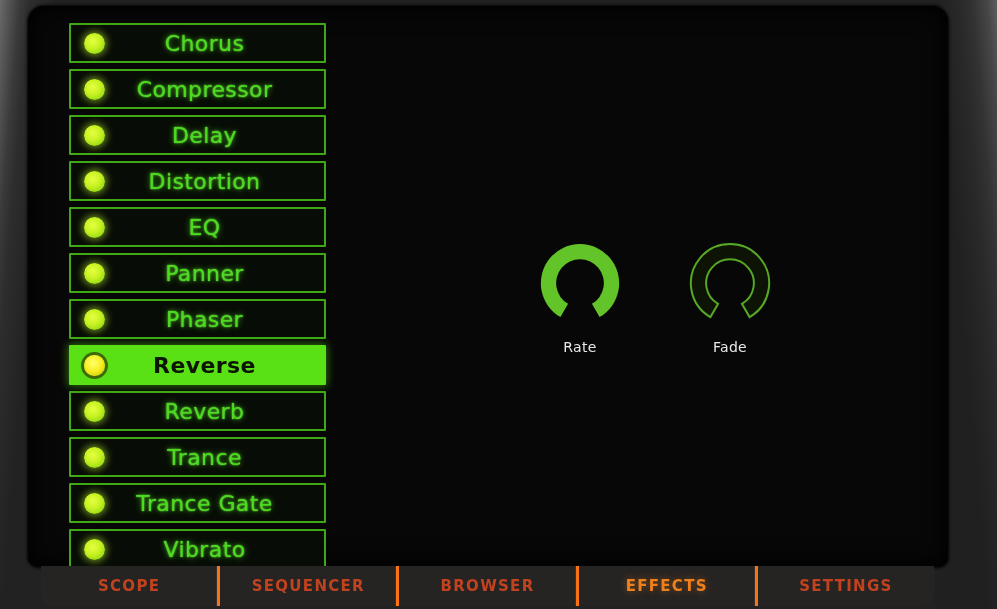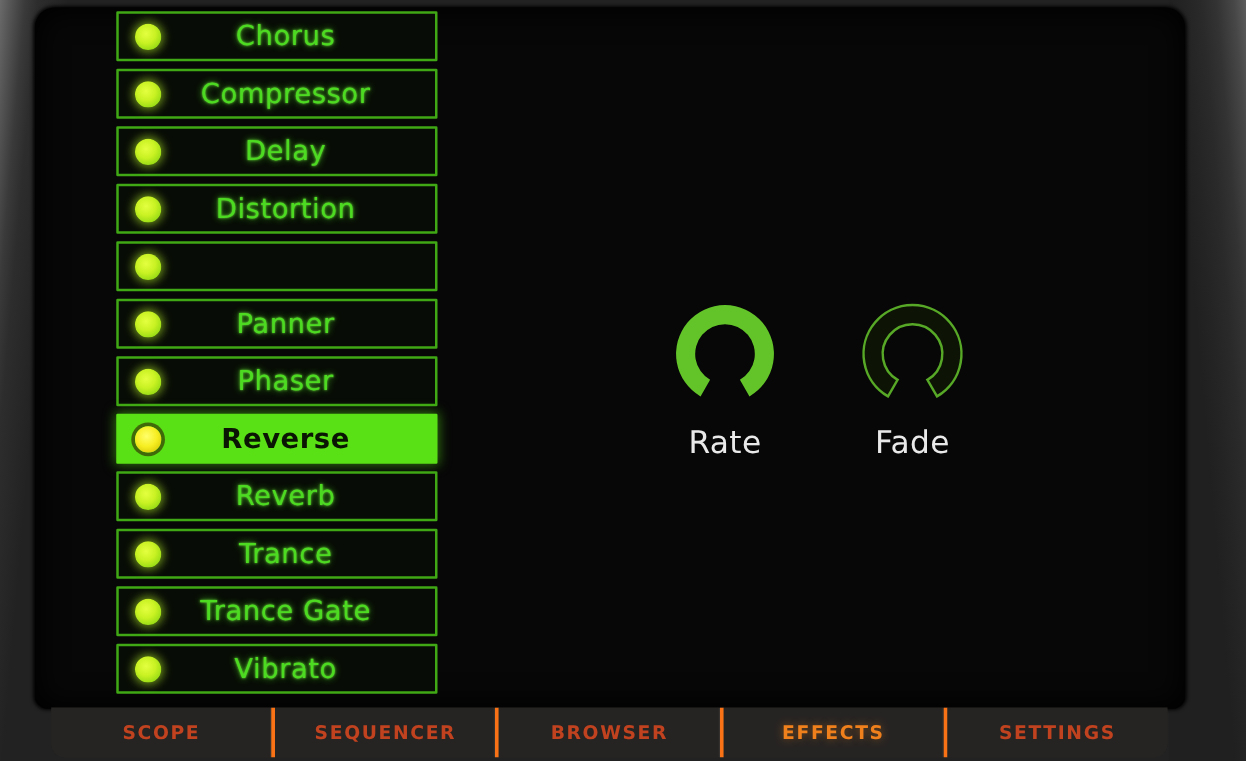--- a/index.html
+++ b/index.html
@@ -44,26 +44,25 @@
     box-shadow: inset 0 0 22px 3px #000,
                 0 0 3px 1px rgba(0,0,0,0.9);
     overflow: hidden;
     z-index: 3;
   }
 
   
   #effect-list {
     position: absolute;
     left: 41px;
-    top: 3px;
+    top: 17px;
     width: 257px;
     display: flex;
     flex-direction: column;
     gap: 6px;
-    margin-left: 24px;
   }
   .effect-item {
     position: relative;
     height: 40px;
     box-sizing: border-box;
     border: 2px solid #3fa814;
     background: #080c06;
     display: flex;
     align-items: center;
     border-radius: 1px;
@@ -121,21 +120,21 @@
     display: flex;
     flex-direction: column;
     align-items: center;
   }
   .knob-dial {
     width: 90px;
     height: 90px;
   }
   .knob-label {
     margin-top: 9px;
-    font-size: 25px;
+    font-size: 14px;
     color: #e9e9e9;
     letter-spacing: 0.3px;
   }
 
   
   #tab-bar {
     position: absolute;
     left: 41px;
     top: 566px;
     width: 893px;
@@ -190,20 +189,21 @@
         <div class="effect-item">
           <span class="led"></span>
           <span class="label">Delay</span>
         </div>
         <div class="effect-item">
           <span class="led"></span>
           <span class="label">Distortion</span>
         </div>
         <div class="effect-item">
           <span class="led"></span>
+          <span class="label">EQ</span>
         </div>
         <div class="effect-item">
           <span class="led"></span>
           <span class="label">Panner</span>
         </div>
         <div class="effect-item">
           <span class="led"></span>
           <span class="label">Phaser</span>
         </div>
         <div class="effect-item selected">

